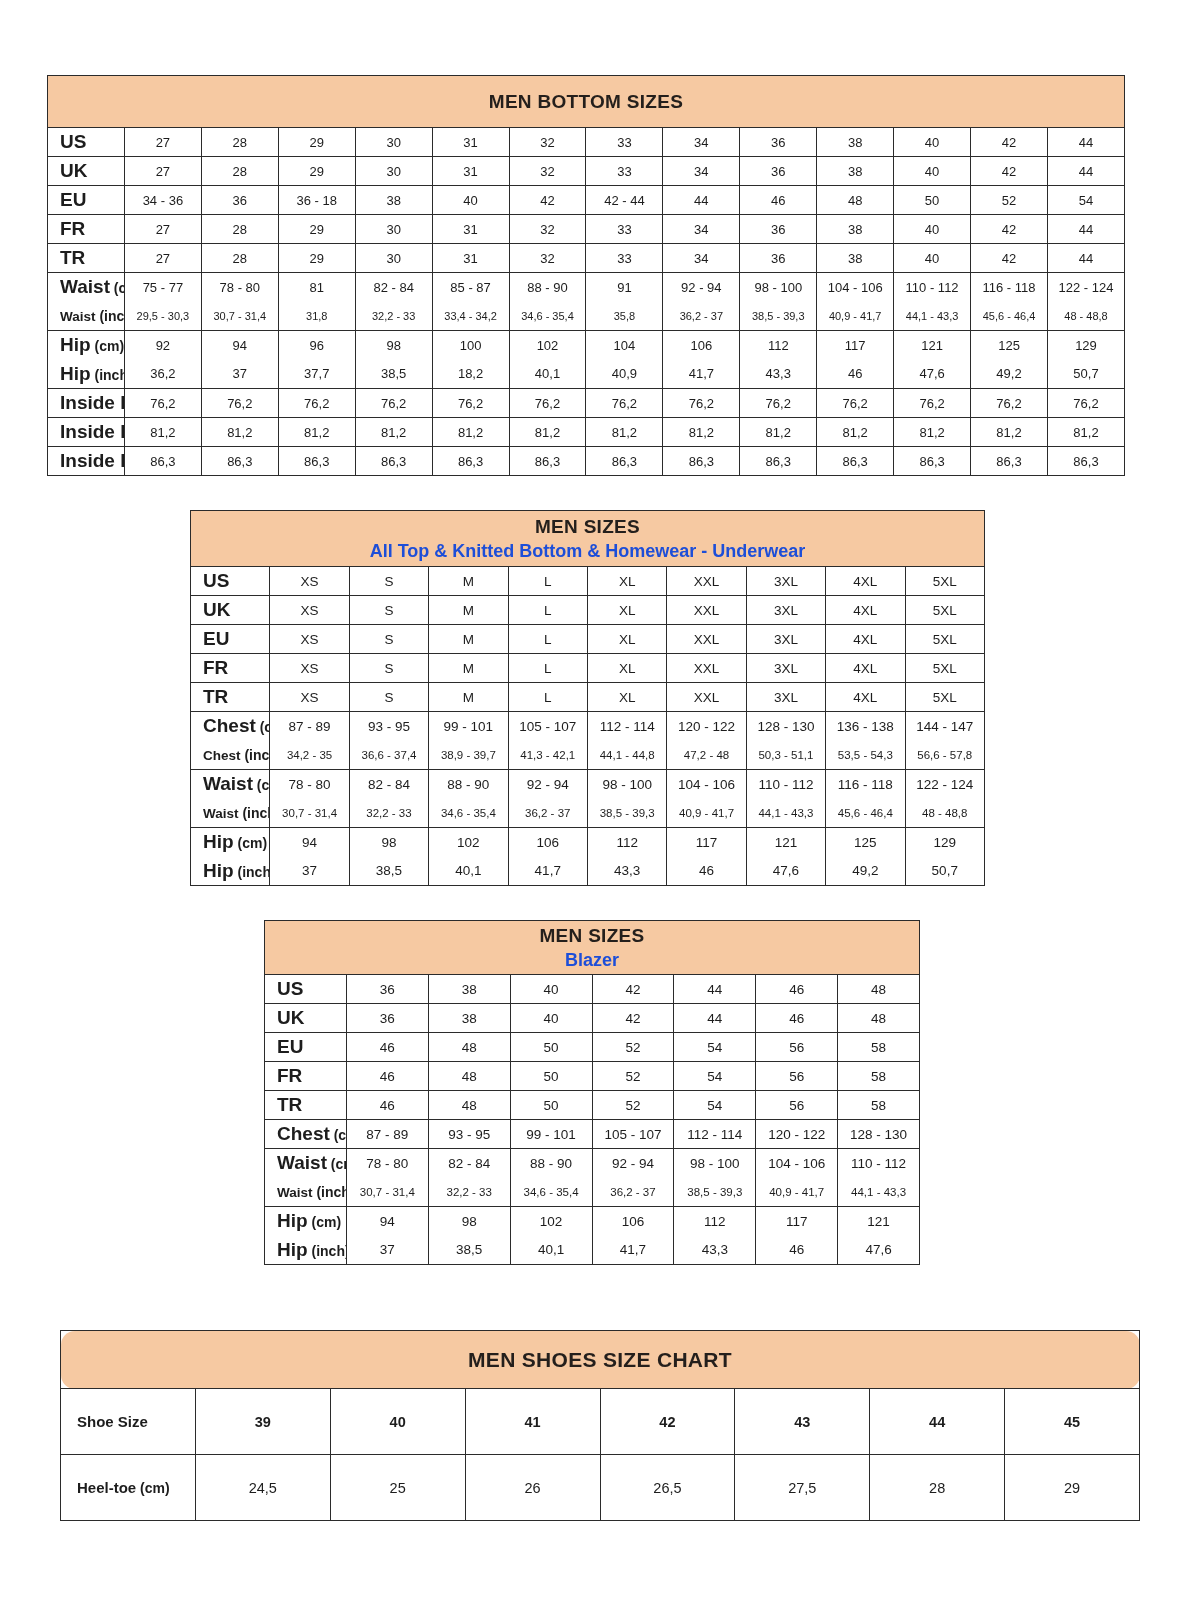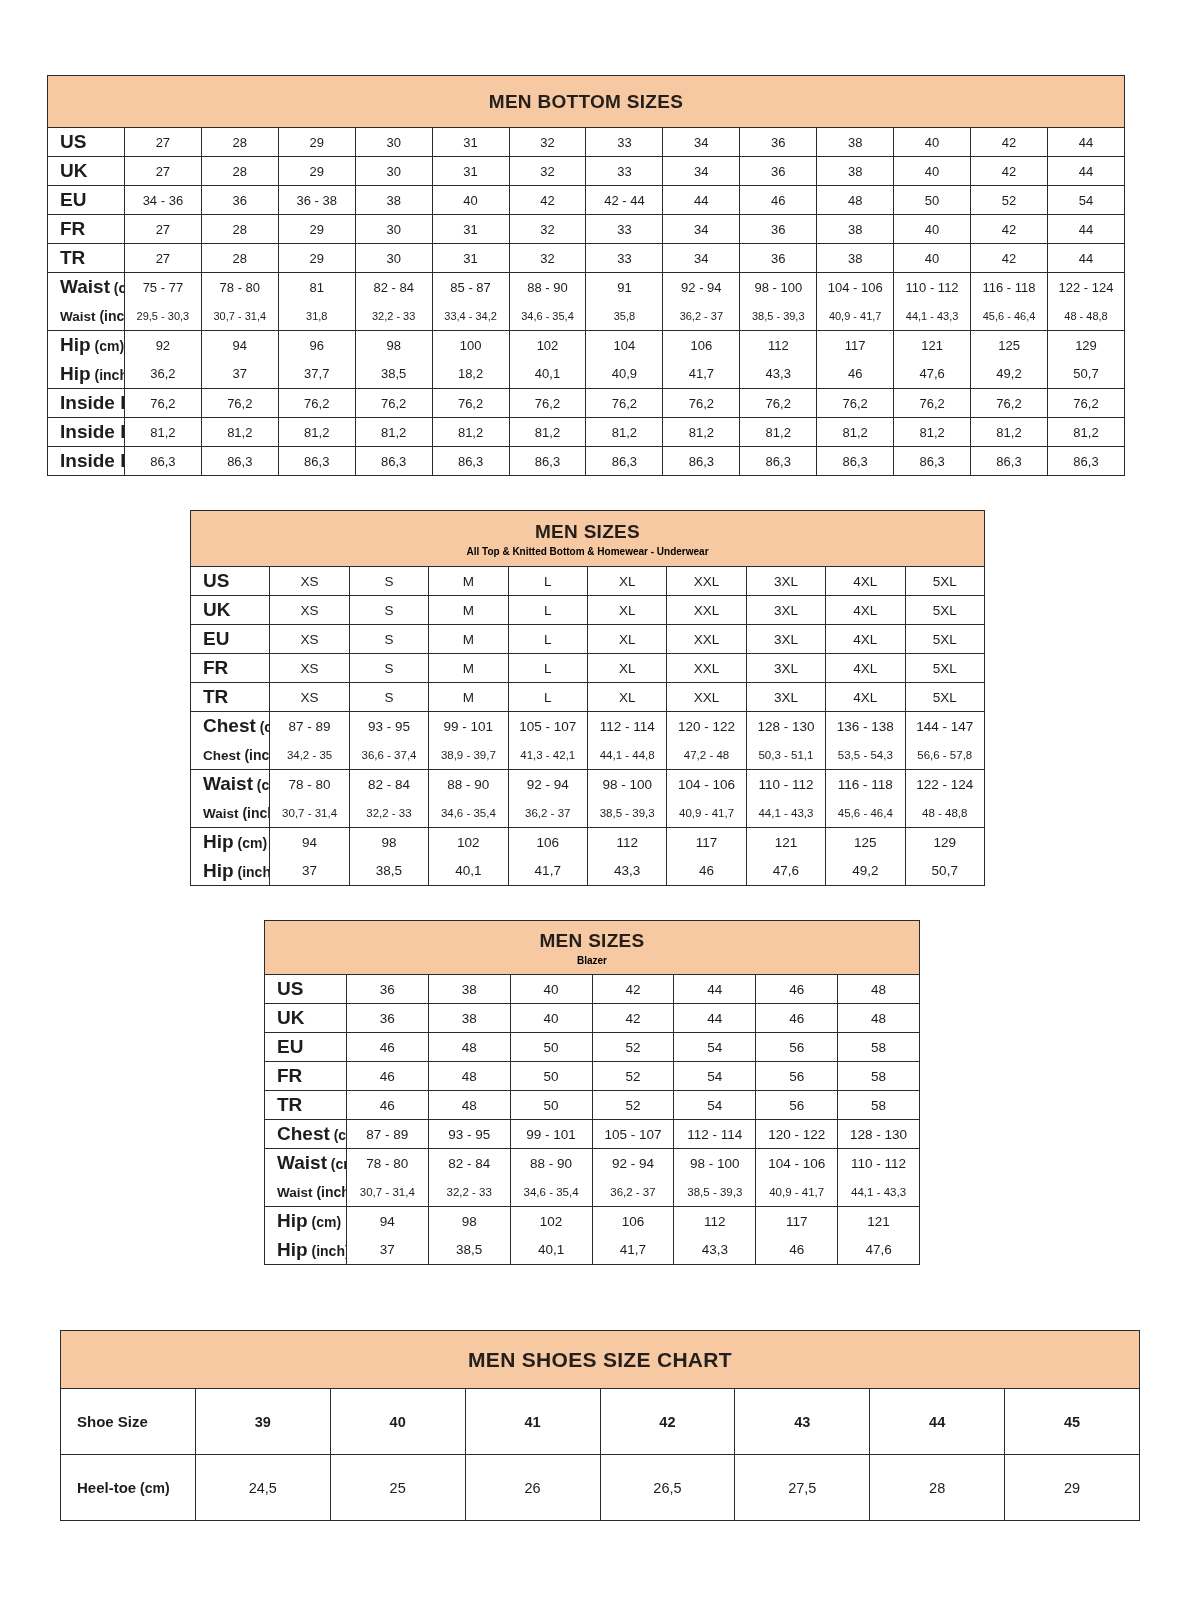--- a/index.html
+++ b/index.html
@@ -10,21 +10,21 @@
     font-family: "Liberation Sans", sans-serif;
     color: #1d1d1d;
   }
   :root { --hdr: #f6c9a2; --bd: #2b2b2b; }
 
   table { border-collapse: collapse; table-layout: fixed; background: #fff; }
   td, th { border: 1px solid var(--bd); text-align: center; vertical-align: middle; overflow: hidden; }
 
   .title-row th { background: var(--hdr); }
   .ttl { font-size: 19px; font-weight: 700; color: #241f1c; letter-spacing: 0.3px; }
-  .sub { font-size: 10px; font-weight: 700; color: #000000; margin-top: 3px; }
+  .sub { font-size: 18px; font-weight: 700; color: #1d4ed8; margin-top: 3px; }
 
   td.lbl { text-align: left; padding-left: 12px; font-weight: 700; white-space: nowrap; }
   .lbl-main { font-size: 19px; }
   .lbl-unit { font-size: 14px; }
   tbody td { font-size: 13.5px; }
   tr.small td { font-size: 11.5px; }
   tr.small td.lbl .lbl-main { font-size: 13.5px; }
   td.b { font-weight: 700; }
 
   
@@ -46,21 +46,21 @@
   .t2 td.lbl { width: 148px; }
 
   
   .t3 { position: absolute; left: 264px; top: 920px; width: 656px; }
   .t3 .title-row th { height: 54px; }
   .t3 tbody tr { height: 29px; }
   .t3 td.lbl { width: 148px; }
 
   
   .t4 { position: absolute; left: 60px; top: 1330px; width: 1080px; }
-  .t4 .title-row th { height: 58px; }
+  .t4 .title-row th { height: 58px; border-radius: 14px; }
   .t4 .ttl { font-size: 21px; }
   .t4 tbody tr { height: 66px; }
   .t4 td.lbl { width: 230px; padding-left: 16px; margin-left: 24px; }
   .t4 td.lbl .lbl-main { font-size: 15px; }
   .t4 tbody td { font-size: 14.5px; }
 </style>
 </head>
 <body>
 
 <div>
@@ -103,21 +103,21 @@
           <td>36</td>
           <td>38</td>
           <td>40</td>
           <td>42</td>
           <td>44</td>
         </tr>
         <tr>
           <td class="lbl"><span class="lbl-main">EU</span></td>
           <td>34 - 36</td>
           <td>36</td>
-          <td>36 - 38</td>
+          <td>36 - 18</td>
           <td>38</td>
           <td>40</td>
           <td>42</td>
           <td>42 - 44</td>
           <td>44</td>
           <td>46</td>
           <td>48</td>
           <td>50</td>
           <td>52</td>
           <td>54</td>

